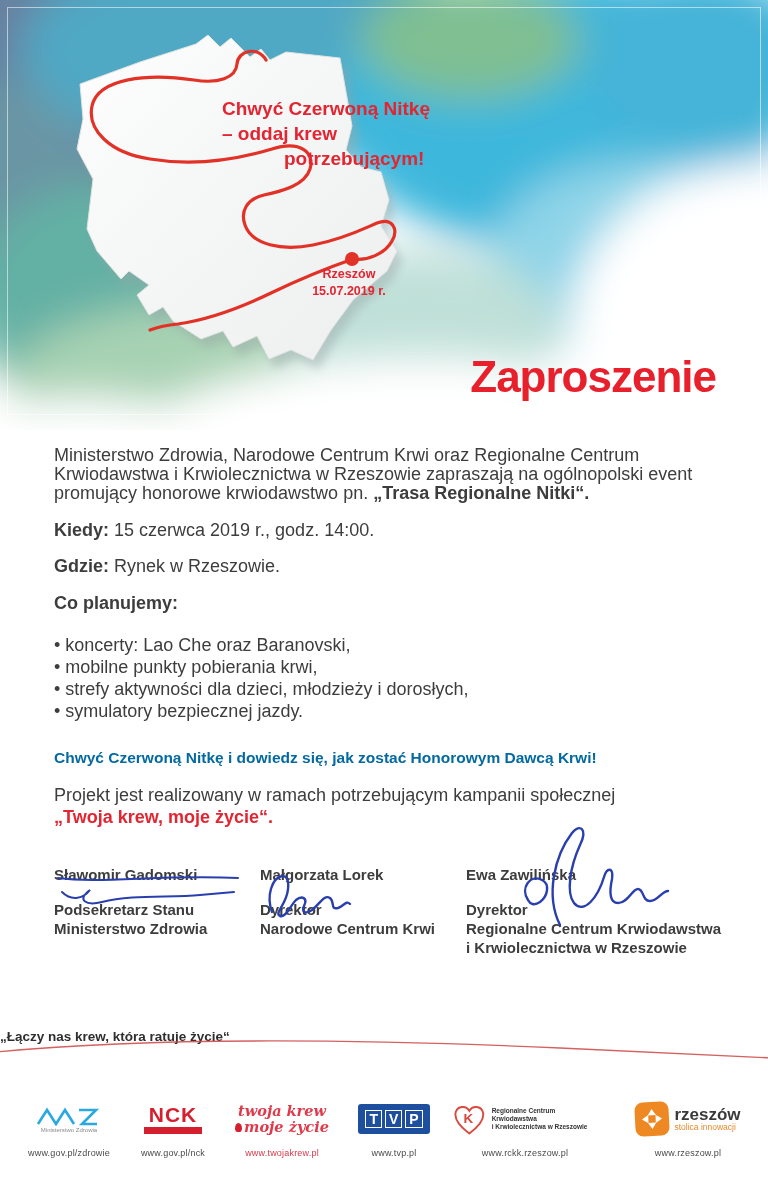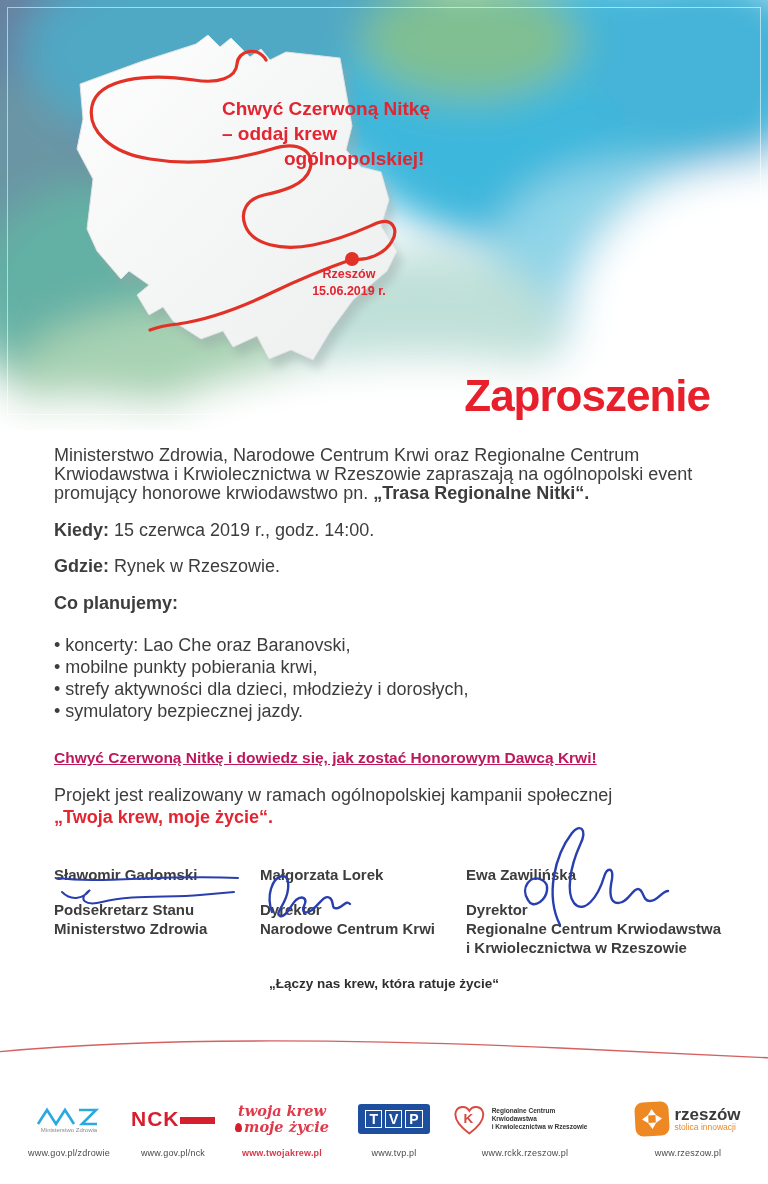--- a/index.html
+++ b/index.html
@@ -7,49 +7,49 @@
         font-family:"Liberation Sans",sans-serif;color:#3d3d3d;margin:0 auto;}
   
   .hero-svg{position:absolute;left:0;top:0;}
   .frame{position:absolute;left:7px;top:7px;right:7px;height:406px;
          border:1px solid rgba(255,255,255,.55);pointer-events:none;}
   .tagline{position:absolute;left:222px;top:96px;color:#e32431;font-weight:bold;
            font-size:19px;line-height:25px;}
   .tagline .l3{padding-left:62px;}
   .map-label{position:absolute;left:297px;top:266px;width:104px;text-align:center;
              color:#e32431;font-weight:bold;font-size:12.5px;line-height:17px;}
-  .title{position:absolute;right:58px;top:352px;font-size:44px;font-weight:bold;
-         color:#e8202c;letter-spacing:-1px;margin-top:19px;}
+  .title{position:absolute;right:52px;top:352px;font-size:44px;font-weight:bold;
+         color:#e8202c;letter-spacing:-1px;}
   
   .copy{font-size:18px;line-height:19px;}
   .intro{position:absolute;left:54px;top:446px;width:660px;}
   .intro span{display:block;}
   .intro .inline{display:inline;}
   b.dk{font-weight:bold;}
   .row-when{position:absolute;left:54px;top:521px;}
   .row-where{position:absolute;left:54px;top:557px;}
   .plan-label{position:absolute;left:54px;top:594px;font-weight:bold;}
   .plan-list{position:absolute;left:54px;top:634px;line-height:22px;}
-  .cta{position:absolute;left:54px;top:749px;color:#be185d;font-weight:bold;font-size:15.5px;text-decoration:underline;}
+  .cta{position:absolute;left:54px;top:749px;color:#0369a1;font-weight:bold;font-size:15.5px;}
   .campaign{position:absolute;left:54px;top:784px;line-height:22px;}
   .campaign .name{color:#e32431;font-weight:bold;}
   
   .sig{position:absolute;top:865px;font-size:15px;line-height:19px;}
   .sig .name{font-weight:bold;}
   .sig .roles{margin-top:16px;font-weight:bold;}
   .sig1{left:54px;} .sig2{left:260px;} .sig3{left:466px;}
   .sig-svg{position:absolute;left:0;top:825px;pointer-events:none;}
-  .quote{position:absolute;left:0;top:976px;width:768px;text-align:center;
+  .quote{position:absolute;left:0;top:1029px;width:768px;text-align:left;
          font-weight:bold;font-size:13.5px;color:#2e2e2e;}
   .divider-svg{position:absolute;left:0;top:1028px;}
   
   .lcol{position:absolute;top:1096px;text-align:center;}
   .lbox{height:46px;display:flex;align-items:center;justify-content:center;gap:5px;}
   .lurl{margin-top:6px;font-size:9px;color:#4a4a4a;letter-spacing:.2px;}
-  .lurl.red{color:#d63a4a;font-weight:bold;text-align:center;}
+  .lurl.red{color:#d63a4a;font-weight:normal;text-align:center;}
   .c1{left:24px;width:90px;} .c2{left:131px;width:84px;} .c3{left:234px;width:96px;}
   .c4{left:352px;width:84px;} .c5{left:452px;width:146px;} .c6{left:614px;width:148px;}
   .mz-cap{font-size:6px;color:#8a8a8a;margin-top:1px;}
   .nck-txt{font-size:21px;font-weight:bold;color:#d61f2e;letter-spacing:1px;line-height:20px;}
   .nck-bar{width:58px;height:7px;background:#d61f2e;margin:2px auto 0;}
   .tk{font-family:"DejaVu Serif",serif;font-style:italic;color:#e0394a;
       font-size:14.5px;line-height:16px;font-weight:bold;}
   .tk .drop{display:inline-block;width:7px;height:9px;background:#d61f2e;
       border-radius:50% 50% 50% 50%/60% 60% 40% 40%;margin-right:2px;}
   .tvp-box{background:#1d4f9e;border-radius:3px;padding:6px 7px;display:inline-flex;gap:3px;}
@@ -102,25 +102,25 @@
                C87,130 110,153 150,159 C198,167 242,158 272,149 C301,140 315,153 310,169
                C305,185 283,191 264,195 C247,199 240,211 245,225 C252,245 282,251 313,245
                C344,239 363,229 377,223 C392,217 399,229 392,241 C385,254 367,261 353,259
                M353,259 C330,267 300,279 271,293 C240,308 205,320 178,324 C168,325 158,327 150,330"></path>
       <circle cx="352" cy="259" r="7" fill="#e23127"></circle>
     </svg>
     <div class="frame"></div>
     <div class="tagline">
       <div>Chwyć Czerwoną Nitkę</div>
       <div>– oddaj krew</div>
-      <div class="l3">ogólnopolskiej!</div>
+      <div class="l3">potrzebującym!</div>
     </div>
     <div class="map-label">
       <div>Rzeszów</div>
-      <div>15.06.2019 r.</div>
+      <div>15.07.2019 r.</div>
     </div>
   </div>
 
   <div class="title">Zaproszenie</div>
 
   <div class="intro copy">
     <span>Ministerstwo Zdrowia, Narodowe Centrum Krwi oraz Regionalne Centrum</span>
     <span>Krwiodawstwa i Krwiolecznictwa w Rzeszowie zapraszają na ogólnopolski event</span>
     <span><span class="inline">promujący honorowe krwiodawstwo pn. </span><b class="dk inline">„Trasa Regionalne Nitki“.</b></span>
   </div>
@@ -134,21 +134,21 @@
   <div class="plan-label copy">Co planujemy:</div>
   <div class="plan-list copy">
     <div>• koncerty: Lao Che oraz Baranovski,</div>
     <div>• mobilne punkty pobierania krwi,</div>
     <div>• strefy aktywności dla dzieci, młodzieży i dorosłych,</div>
     <div>• symulatory bezpiecznej jazdy.</div>
   </div>
 
   <div class="cta">Chwyć Czerwoną Nitkę i dowiedz się, jak zostać Honorowym Dawcą Krwi!</div>
   <div class="campaign copy">
-    <div>Projekt jest realizowany w ramach ogólnopolskiej kampanii społecznej</div>
+    <div>Projekt jest realizowany w ramach potrzebującym kampanii społecznej</div>
     <div class="name">„Twoja krew, moje życie“.</div>
   </div>
 
   <div class="sig sig1">
     <div class="name">Sławomir Gadomski</div>
     <div class="roles">
       <div>Podsekretarz Stanu</div>
       <div>Ministerstwo Zdrowia</div>
     </div>
   </div>
@@ -190,21 +190,21 @@
         <svg width="66" height="20" viewBox="0 0 66 20">
           <polyline points="2,18 11,4 20,18 29,4 38,18" fill="none" stroke="#2aa8e0" stroke-width="2.6"></polyline>
           <polyline points="43,4 60,4 46,18 61,18" fill="none" stroke="#2aa8e0" stroke-width="2.6"></polyline>
         </svg>
         <div class="mz-cap">Ministerstwo Zdrowia</div>
       </div>
       <div class="lurl">www.gov.pl/zdrowie</div>
     </div>
 
     <div class="lcol c2">
-      <div class="lbox" style="flex-direction:row;gap:0;">
+      <div class="lbox" style="flex-direction:column;gap:0;">
         <div class="nck-txt">NCK</div>
         <div class="nck-bar"></div>
       </div>
       <div class="lurl">www.gov.pl/nck</div>
     </div>
 
     <div class="lcol c3">
       <div class="lbox" style="flex-direction:column;gap:0;">
         <div class="tk">twoja krew</div>
         <div class="tk"><span class="drop"></span><span>moje życie</span></div>

